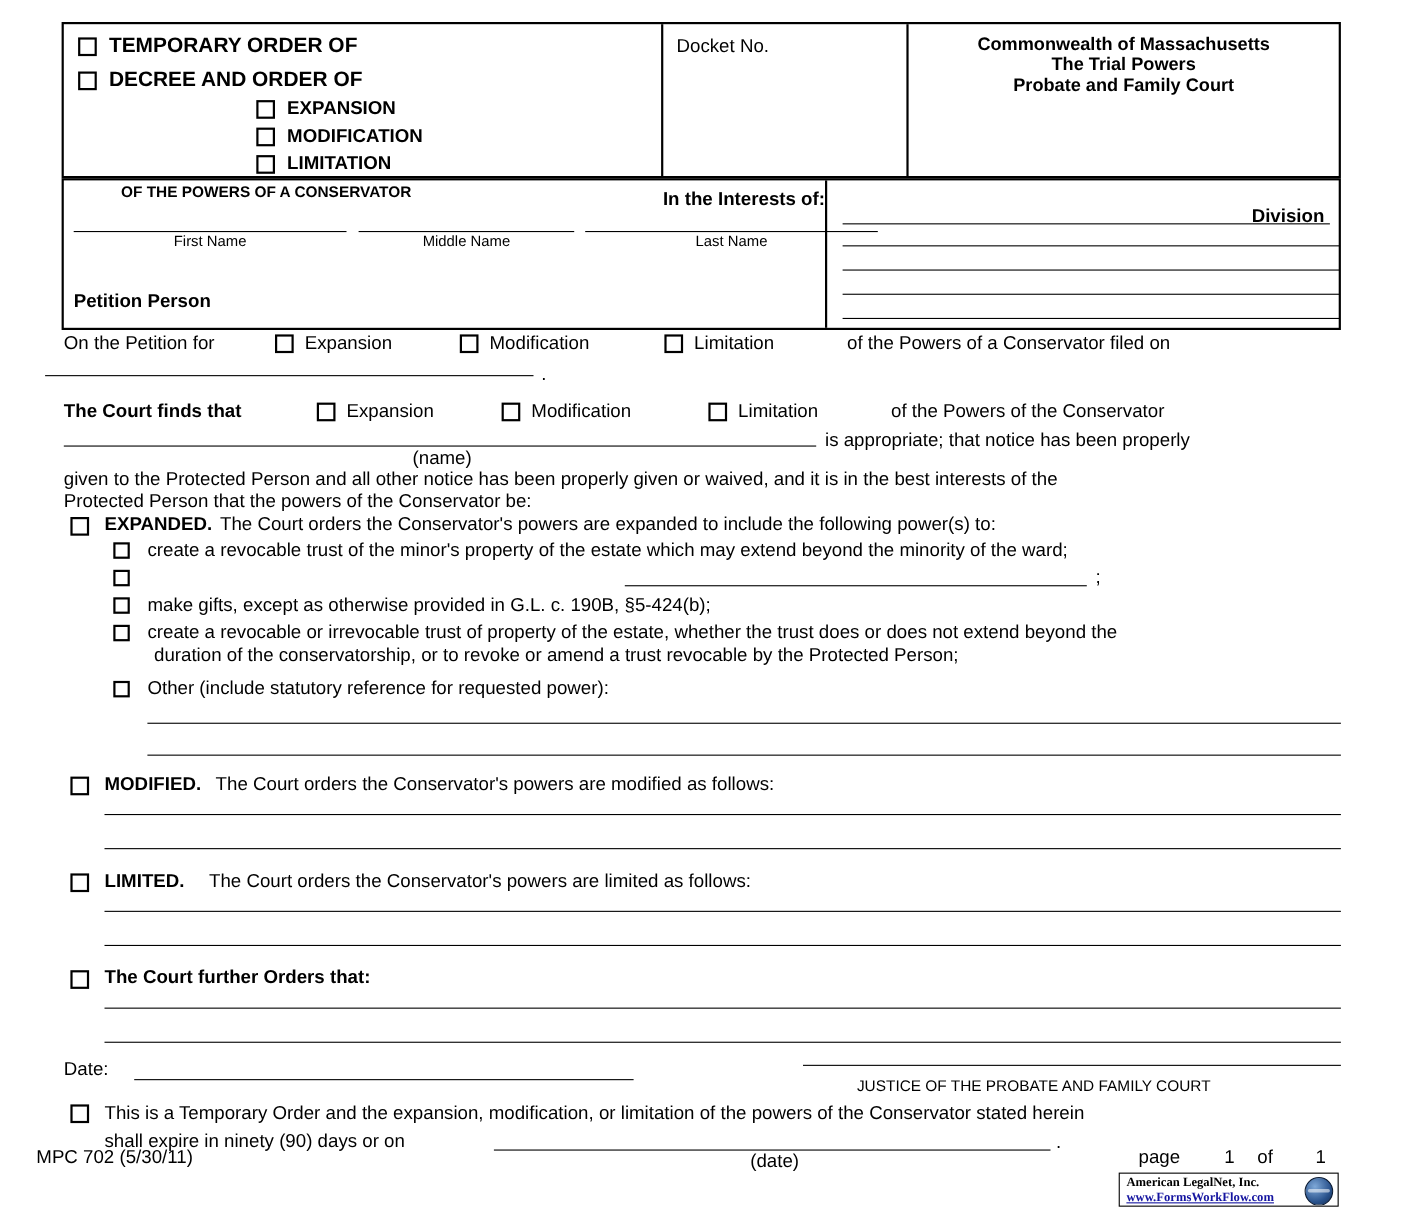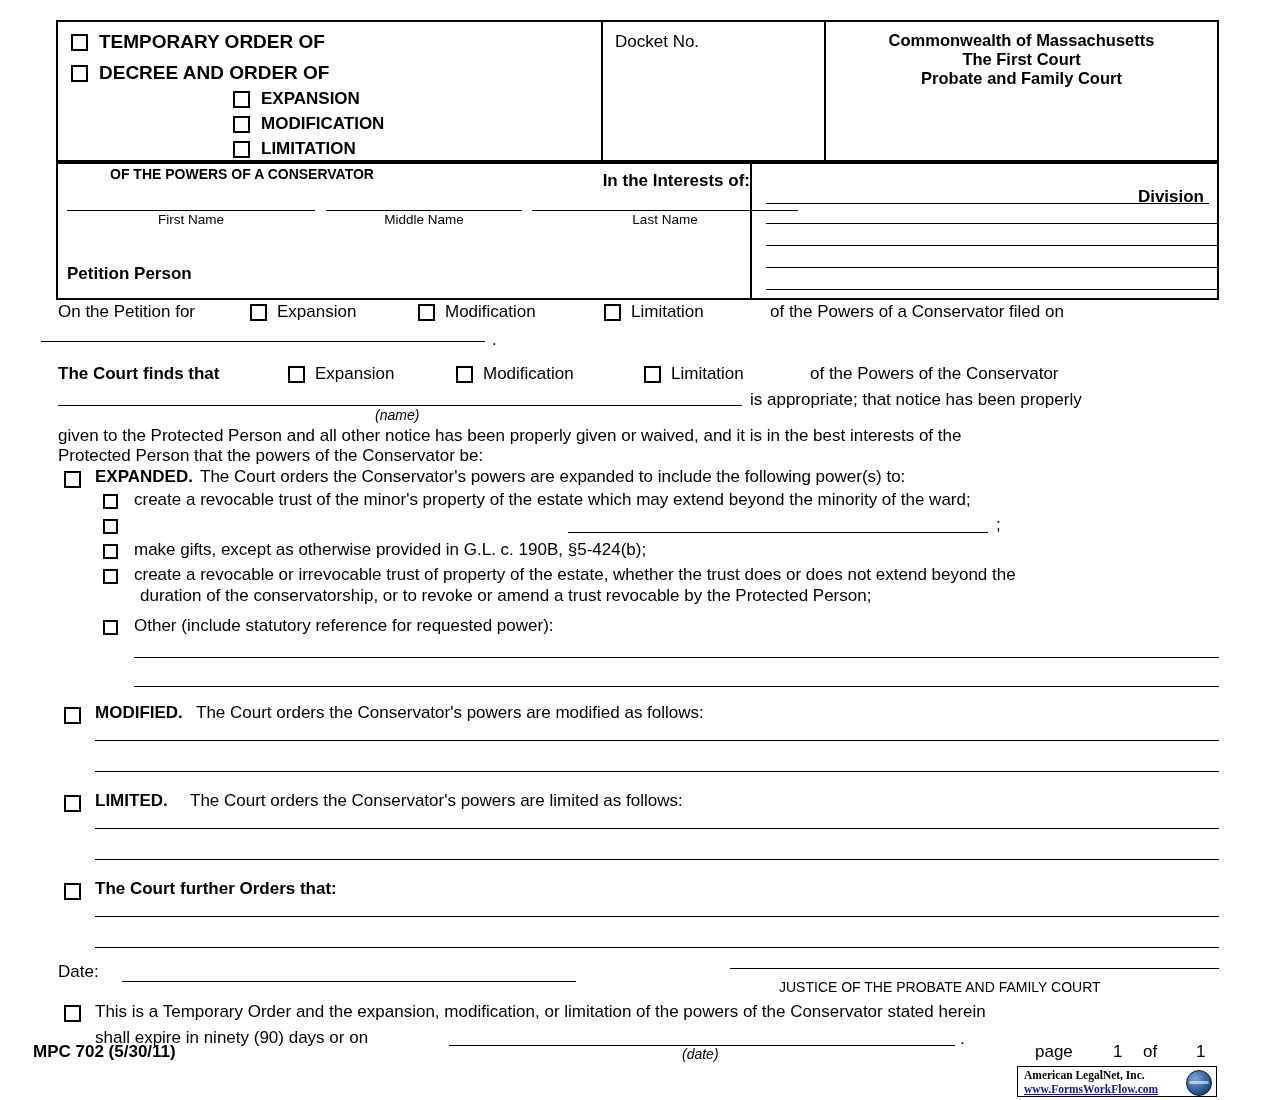--- a/index.html
+++ b/index.html
@@ -172,41 +172,39 @@
   .abs { position: absolute; }
   .t { font-size: 17px; }
   .b { font-weight: bold; }
   .line {
     position: absolute;
     border-bottom: 1px solid #000;
     height: 0;
   }
   .tiny {
     position: absolute;
-    font-size: 14px;
-    font-style: italic;
+    font-size: 17px;
   }
   .small-cap {
     position: absolute;
     font-size: 14px;
   }
   .row-flex {
     position: absolute;
     display: flex;
     align-items: center;
   }
   .row-flex .cb { margin-right: 10px; }
 
   
   .footer-left {
     position: absolute;
     left: 33px;
     top: 1042px;
     font-size: 17px;
-    font-weight: bold;
   }
   .page-num {
     position: absolute;
     top: 1042px;
     font-size: 17px;
   }
   .legalnet {
     position: absolute;
     left: 1017px;
     top: 1066px;
@@ -280,21 +278,21 @@
         <span>LIMITATION</span>
       </div>
       <div class="powers-line">OF THE POWERS OF A CONSERVATOR</div>
     </div>
     <div class="hdr-col-2">
       <div class="docket-label">Docket No.</div>
     </div>
     <div class="hdr-col-3">
       <div class="court-title">
         <div>Commonwealth of Massachusetts</div>
-        <div>The First Court</div>
+        <div>The Trial Powers</div>
         <div>Probate and Family Court</div>
       </div>
     </div>
   </div>
 
   <div class="interests-box">
     <div class="int-left">
       <div class="int-title">In the Interests of:</div>
 
       <div class="nl" style="left:9px; top:46px; width:248px;"></div>

